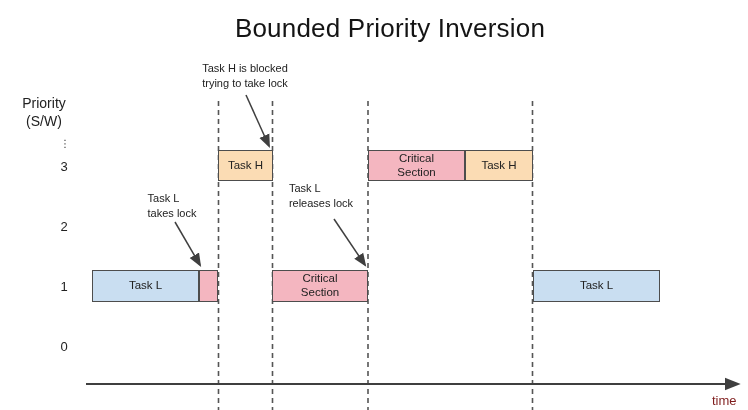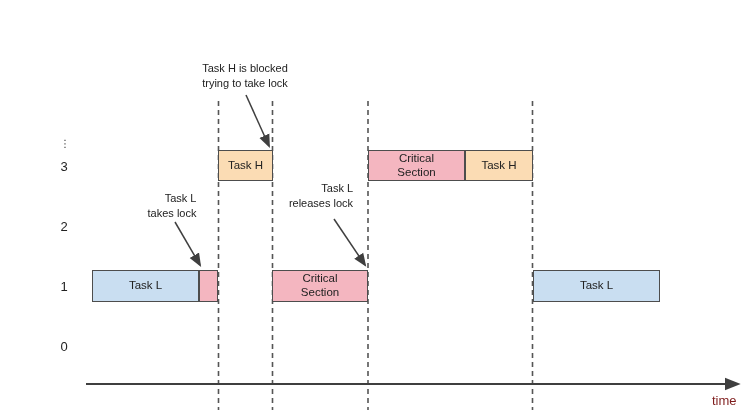--- a/index.html
+++ b/index.html
@@ -9,21 +9,21 @@
          font-size:26px;color:#141414;white-space:nowrap;letter-spacing:0.2px;}
   #y-axis-label{position:absolute;left:44px;top:94px;transform:translateX(-50%);
          font-size:14px;color:#222;text-align:center;white-space:pre-line;line-height:1.3;}
   #y-ellipsis{position:absolute;left:65px;top:143px;transform:translate(-50%,-50%);
          font-size:10px;color:#333;}
   .tick{position:absolute;transform:translate(-50%,-50%);font-size:13px;color:#222;}
   .bar{position:absolute;box-sizing:border-box;border:1.6px solid #4d4d4d;
        display:flex;align-items:center;justify-content:center;
        font-size:11.5px;color:#222;text-align:center;white-space:pre-line;line-height:1.2;}
   .annotation{position:absolute;transform:translateX(-50%);font-size:11px;color:#222;
-       text-align:right;white-space:pre-line;line-height:1.35;}
+       text-align:left;white-space:pre-line;line-height:1.35;}
   #time-label{position:absolute;left:712px;top:393px;font-size:13px;color:#7f1d1d;}
 </style>
 </head>
 <body>
 
 <div id="canvas">
   <svg id="overlay" viewBox="0 0 748 410" xmlns="http://www.w3.org/2000/svg">
     <defs>
       <marker id="arrowhead" markerWidth="9" markerHeight="8" refX="7.5" refY="4" orient="auto">
         <polygon points="0 0.4, 9 4, 0 7.6" fill="#3f3f3f"></polygon>
@@ -38,20 +38,23 @@
     <g id="axis-group">
         <line x1="86" y1="384" x2="738" y2="384" stroke="#3f3f3f" stroke-width="1.8" marker-end="url(#arrowhead)"></line>
       </g>
     <g id="arrow-group">
         <line x1="246" y1="95" x2="269" y2="146" stroke="#3f3f3f" stroke-width="1.5" marker-end="url(#arrowhead)"></line>
         <line x1="175" y1="222" x2="200" y2="265" stroke="#3f3f3f" stroke-width="1.5" marker-end="url(#arrowhead)"></line>
         <line x1="334" y1="219" x2="365" y2="265" stroke="#3f3f3f" stroke-width="1.5" marker-end="url(#arrowhead)"></line>
       </g>
   </svg>
 
+  <div id="title">Bounded Priority Inversion</div>
+  <div id="y-axis-label">Priority
+(S/W)</div>
   <div id="y-ellipsis">⋮</div>
   <div id="ticks">
       <div class="tick" style="left: 64px; top: 166px;">3</div>
       <div class="tick" style="left: 64px; top: 226px;">2</div>
       <div class="tick" style="left: 64px; top: 286px;">1</div>
       <div class="tick" style="left: 64px; top: 346px;">0</div>
     </div>
   <div id="bars">
       <div class="bar" style="left: 92px; top: 270px; width: 107px; height: 32px; background: rgb(201, 222, 241); border-color: rgb(77, 77, 77);">Task L</div>
       <div class="bar" style="left: 199px; top: 270px; width: 19px; height: 32px; background: rgb(244, 182, 192); border-color: rgb(77, 77, 77);"></div>

